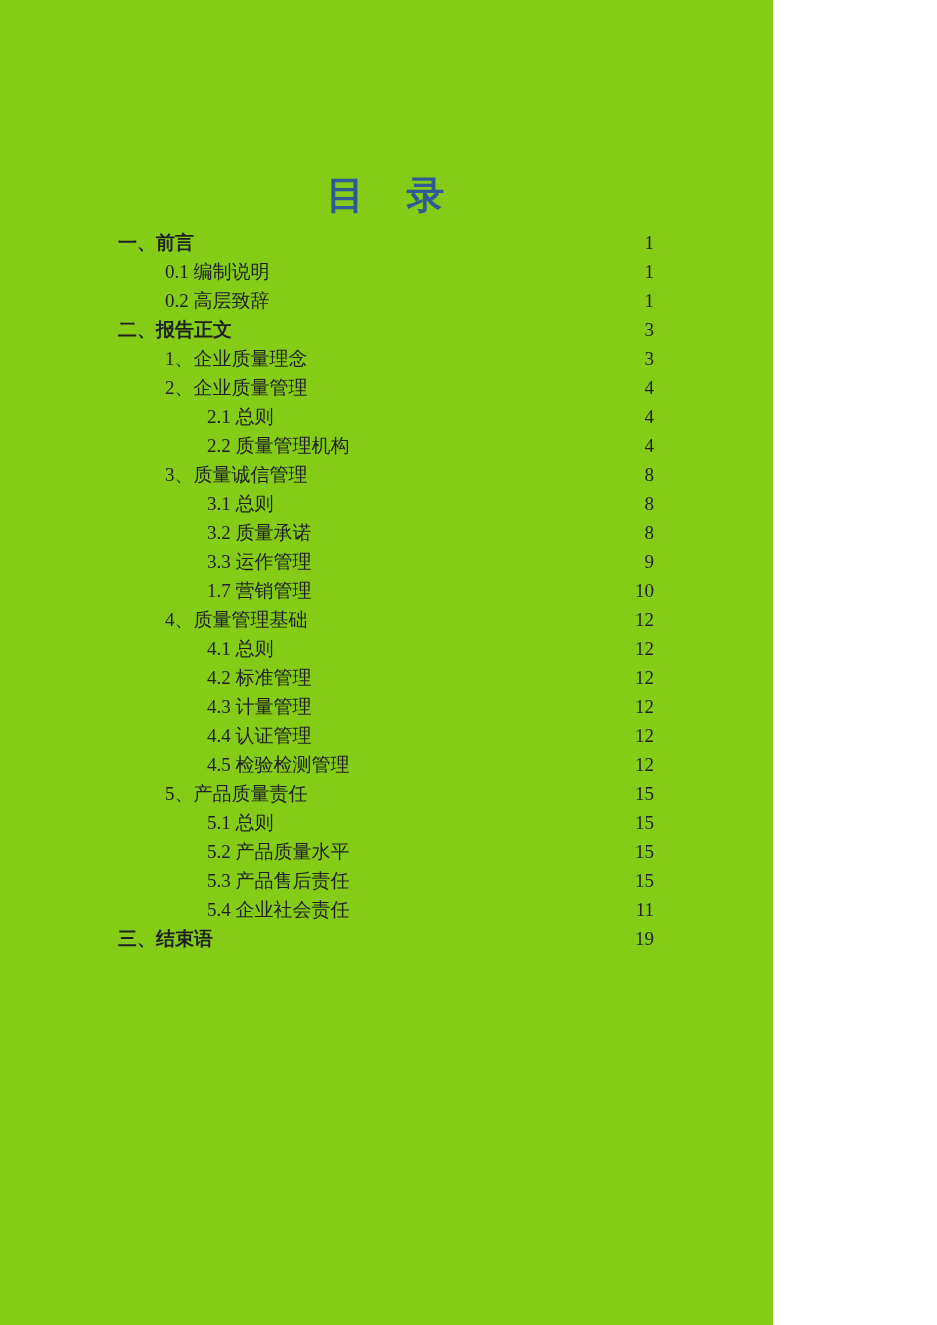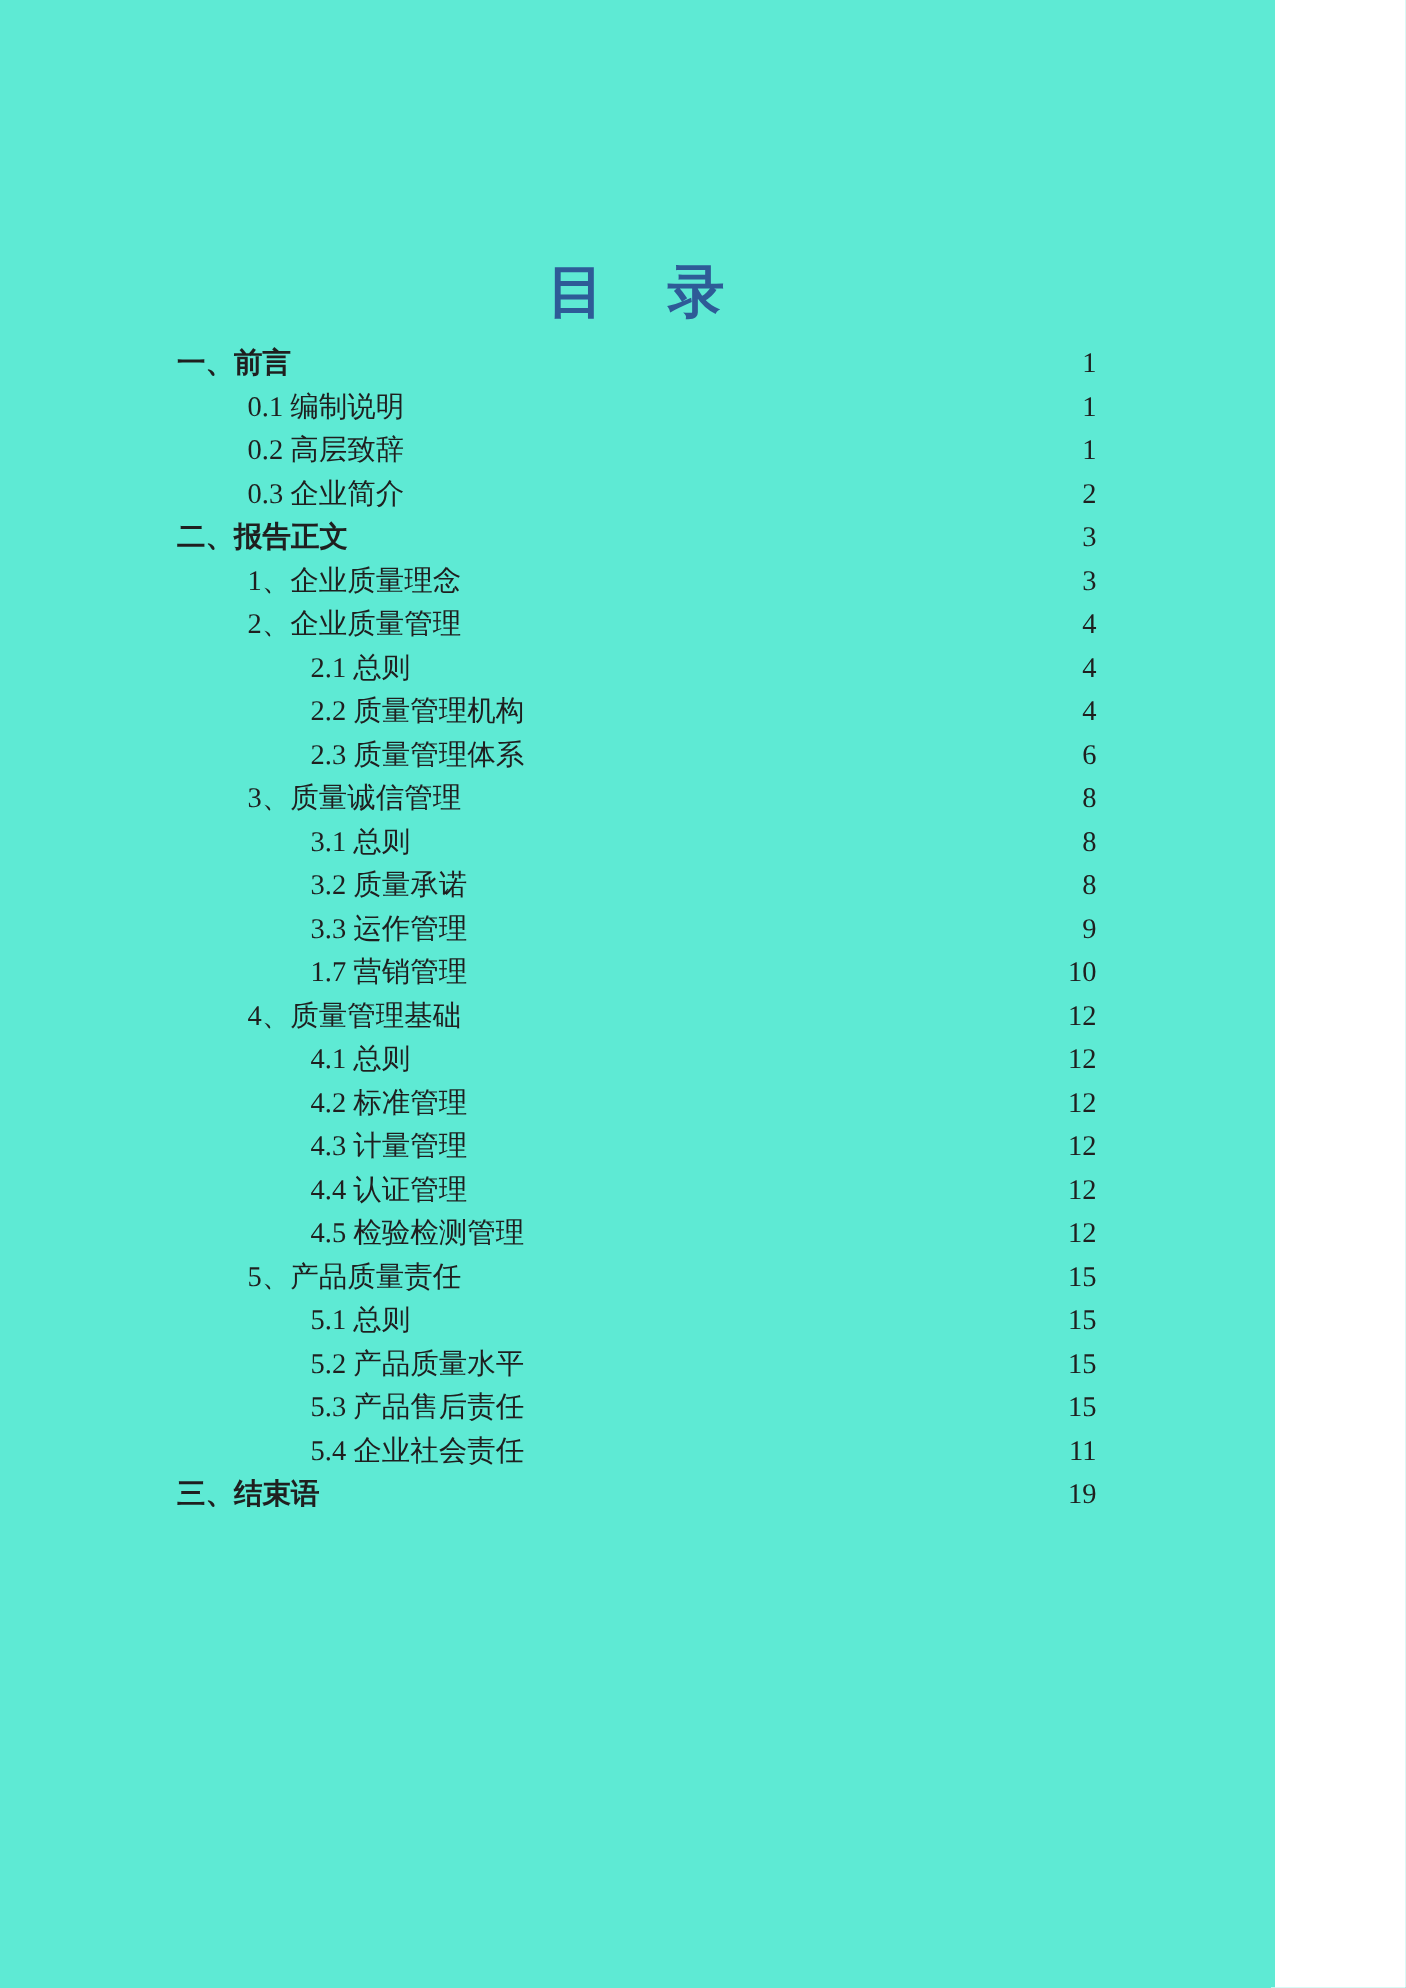--- a/index.html
+++ b/index.html
@@ -2,23 +2,23 @@
 <html><head>
 <meta charset="utf-8">
 <style>
   html, body {
     margin: 0;
     padding: 0;
     background: #ffffff;
   }
   .page {
     position: relative;
-    width: 850px;
+    width: 773px;
     height: 1325px;
-    background: #5eead4;
+    background: #84cc16;
     overflow: hidden;
     font-family: "Liberation Serif", "DejaVu Serif", serif;
     color: #1f1f1f;
   }
   .doc-title {
     margin: 0;
     padding-top: 172px;
     text-align: center;
     font-family: "Liberation Serif", "DejaVu Serif", serif;
     font-size: 38px;
@@ -86,25 +86,20 @@
       <div class="toc-row lv-sub1">
     <span class="toc-label">0.1 编制说明</span>
     <span class="toc-leader"></span>
     <span class="toc-page">1</span>
   </div>
       <div class="toc-row lv-sub1">
     <span class="toc-label">0.2 高层致辞</span>
     <span class="toc-leader"></span>
     <span class="toc-page">1</span>
   </div>
-      <div class="toc-row lv-sub1">
-    <span class="toc-label">0.3 企业简介</span>
-    <span class="toc-leader"></span>
-    <span class="toc-page">2</span>
-  </div>
       <div class="toc-row lv-chapter">
     <span class="toc-label">二、报告正文</span>
     <span class="toc-leader"></span>
     <span class="toc-page">3</span>
   </div>
       <div class="toc-row lv-sub1">
     <span class="toc-label">1、企业质量理念</span>
     <span class="toc-leader"></span>
     <span class="toc-page">3</span>
   </div>
@@ -115,25 +110,20 @@
   </div>
       <div class="toc-row lv-sub2">
     <span class="toc-label">2.1 总则</span>
     <span class="toc-leader"></span>
     <span class="toc-page">4</span>
   </div>
       <div class="toc-row lv-sub2">
     <span class="toc-label">2.2 质量管理机构</span>
     <span class="toc-leader"></span>
     <span class="toc-page">4</span>
-  </div>
-      <div class="toc-row lv-sub2">
-    <span class="toc-label">2.3 质量管理体系</span>
-    <span class="toc-leader"></span>
-    <span class="toc-page">6</span>
   </div>
       <div class="toc-row lv-sub1">
     <span class="toc-label">3、质量诚信管理</span>
     <span class="toc-leader"></span>
     <span class="toc-page">8</span>
   </div>
       <div class="toc-row lv-sub2">
     <span class="toc-label">3.1 总则</span>
     <span class="toc-leader"></span>
     <span class="toc-page">8</span>

